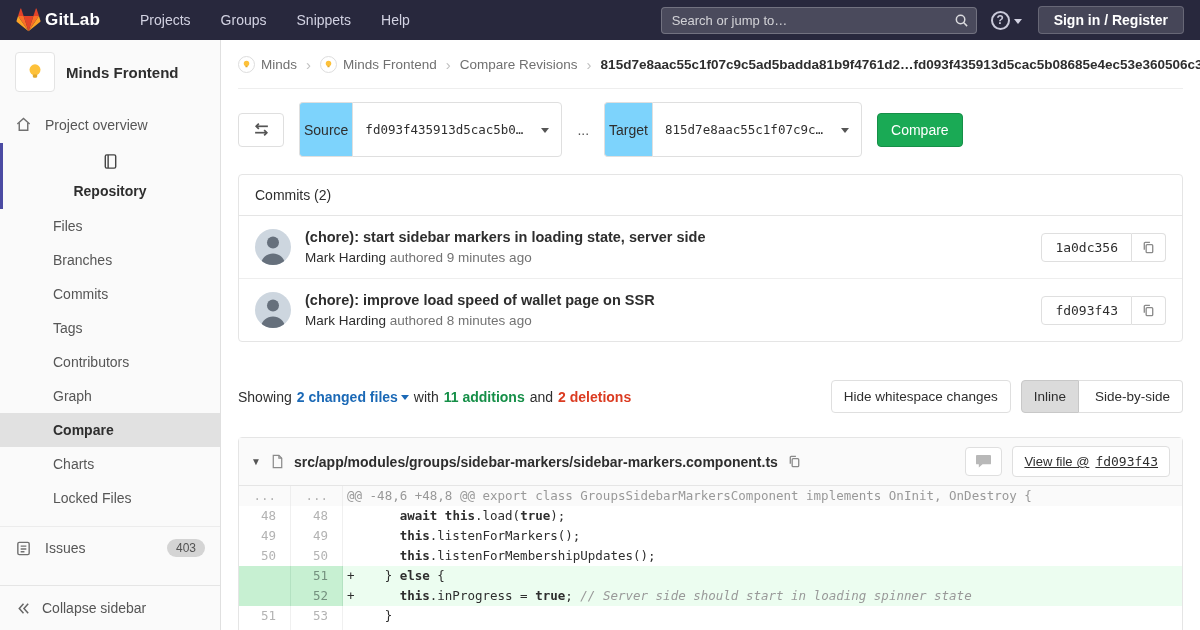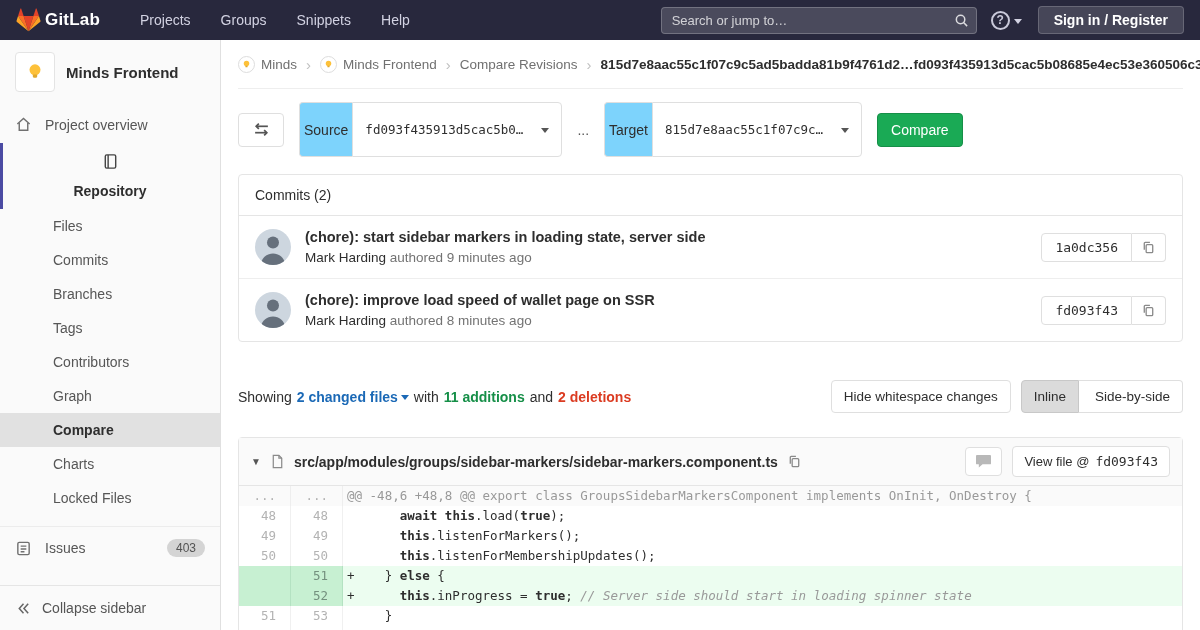--- a/index.html
+++ b/index.html
@@ -88,21 +88,21 @@
   .view-toggle button { border: 1px solid #dfdfdf; background: #fff; padding: 8px 12px; font-size: 13.5px; cursor: pointer; color: #2e2e2e; font-family: inherit; }
   .view-toggle .inline { border-radius: 4px 0 0 4px; background: #dbdbdb; border-color: #c8c8c8; }
   .view-toggle .sbs { border-radius: 0 4px 4px 0; border-left: 0; padding-left: 16px; }
 
   
   .diff-file { border: 1px solid #e5e5e5; border-radius: 4px 4px 0 0; }
   .diff-header { display: flex; align-items: center; gap: 9px; padding: 8px 12px; background: #fafafa; border-bottom: 1px solid #e5e5e5; }
   .file-caret { color: #555; font-size: 10px; cursor: pointer; }
   .file-path { font-weight: 700; font-size: 14px; color: #2e2e2e; cursor: pointer; }
   .copy-path { cursor: pointer; display: flex; align-items: center; }
-  .diff-header-actions { margin-left: auto; display: flex; gap: 10px; align-items: center; }
+  .diff-header-actions { margin-left: auto; display: flex; gap: 10px; align-items: center; text-decoration: underline; }
   .comment-toggle-btn { border: 1px solid #dfdfdf; background: #fff; border-radius: 4px; padding: 6px 9px; cursor: pointer; display: flex; align-items: center; }
   .view-file-btn { border: 1px solid #dfdfdf; background: #fff; border-radius: 4px; padding: 7px 11px; font-size: 13px; display: flex; gap: 6px; align-items: center; cursor: pointer; color: #2e2e2e; font-family: inherit; }
 
   .diff-table { font-family: "DejaVu Sans Mono", "Liberation Mono", monospace; font-size: 12.5px; }
   .diff-line { display: flex; height: 20px; line-height: 20px; }
   .ln { width: 52px; flex-shrink: 0; text-align: right; padding-right: 14px; color: #b3b3b3; border-right: 1px solid #f0f0f0; background: #fff; cursor: pointer; }
   .code { flex: 1; padding-left: 4px; white-space: pre; color: #2e2e2e; overflow: hidden; }
   .kw { font-weight: 700; }
   .cmt { color: #999; font-style: italic; }
   .match-text { color: #999; }
@@ -173,22 +173,22 @@
       <div class="nav-item active-section">
         <svg width="17" height="17" viewBox="0 0 18 18" fill="none" stroke="#444" stroke-width="1.5">
           <rect x="3.5" y="2" width="11" height="14" rx="1.5"></rect>
             <path d="M6.5 2v14"></path>
         </svg>
         <span>Repository</span>
       </div>
 
       <nav class="subnav">
           <span class="subnav-item">Files</span>
+          <span class="subnav-item">Branches</span>
           <span class="subnav-item">Commits</span>
-          <span class="subnav-item">Branches</span>
           <span class="subnav-item">Tags</span>
           <span class="subnav-item">Contributors</span>
           <span class="subnav-item">Graph</span>
           <span class="subnav-item active">Compare</span>
           <span class="subnav-item">Charts</span>
           <span class="subnav-item">Locked Files</span>
         </nav>
 
       <div class="nav-item issues-item">
         <svg width="17" height="17" viewBox="0 0 18 18" fill="none" stroke="#707070" stroke-width="1.5">

